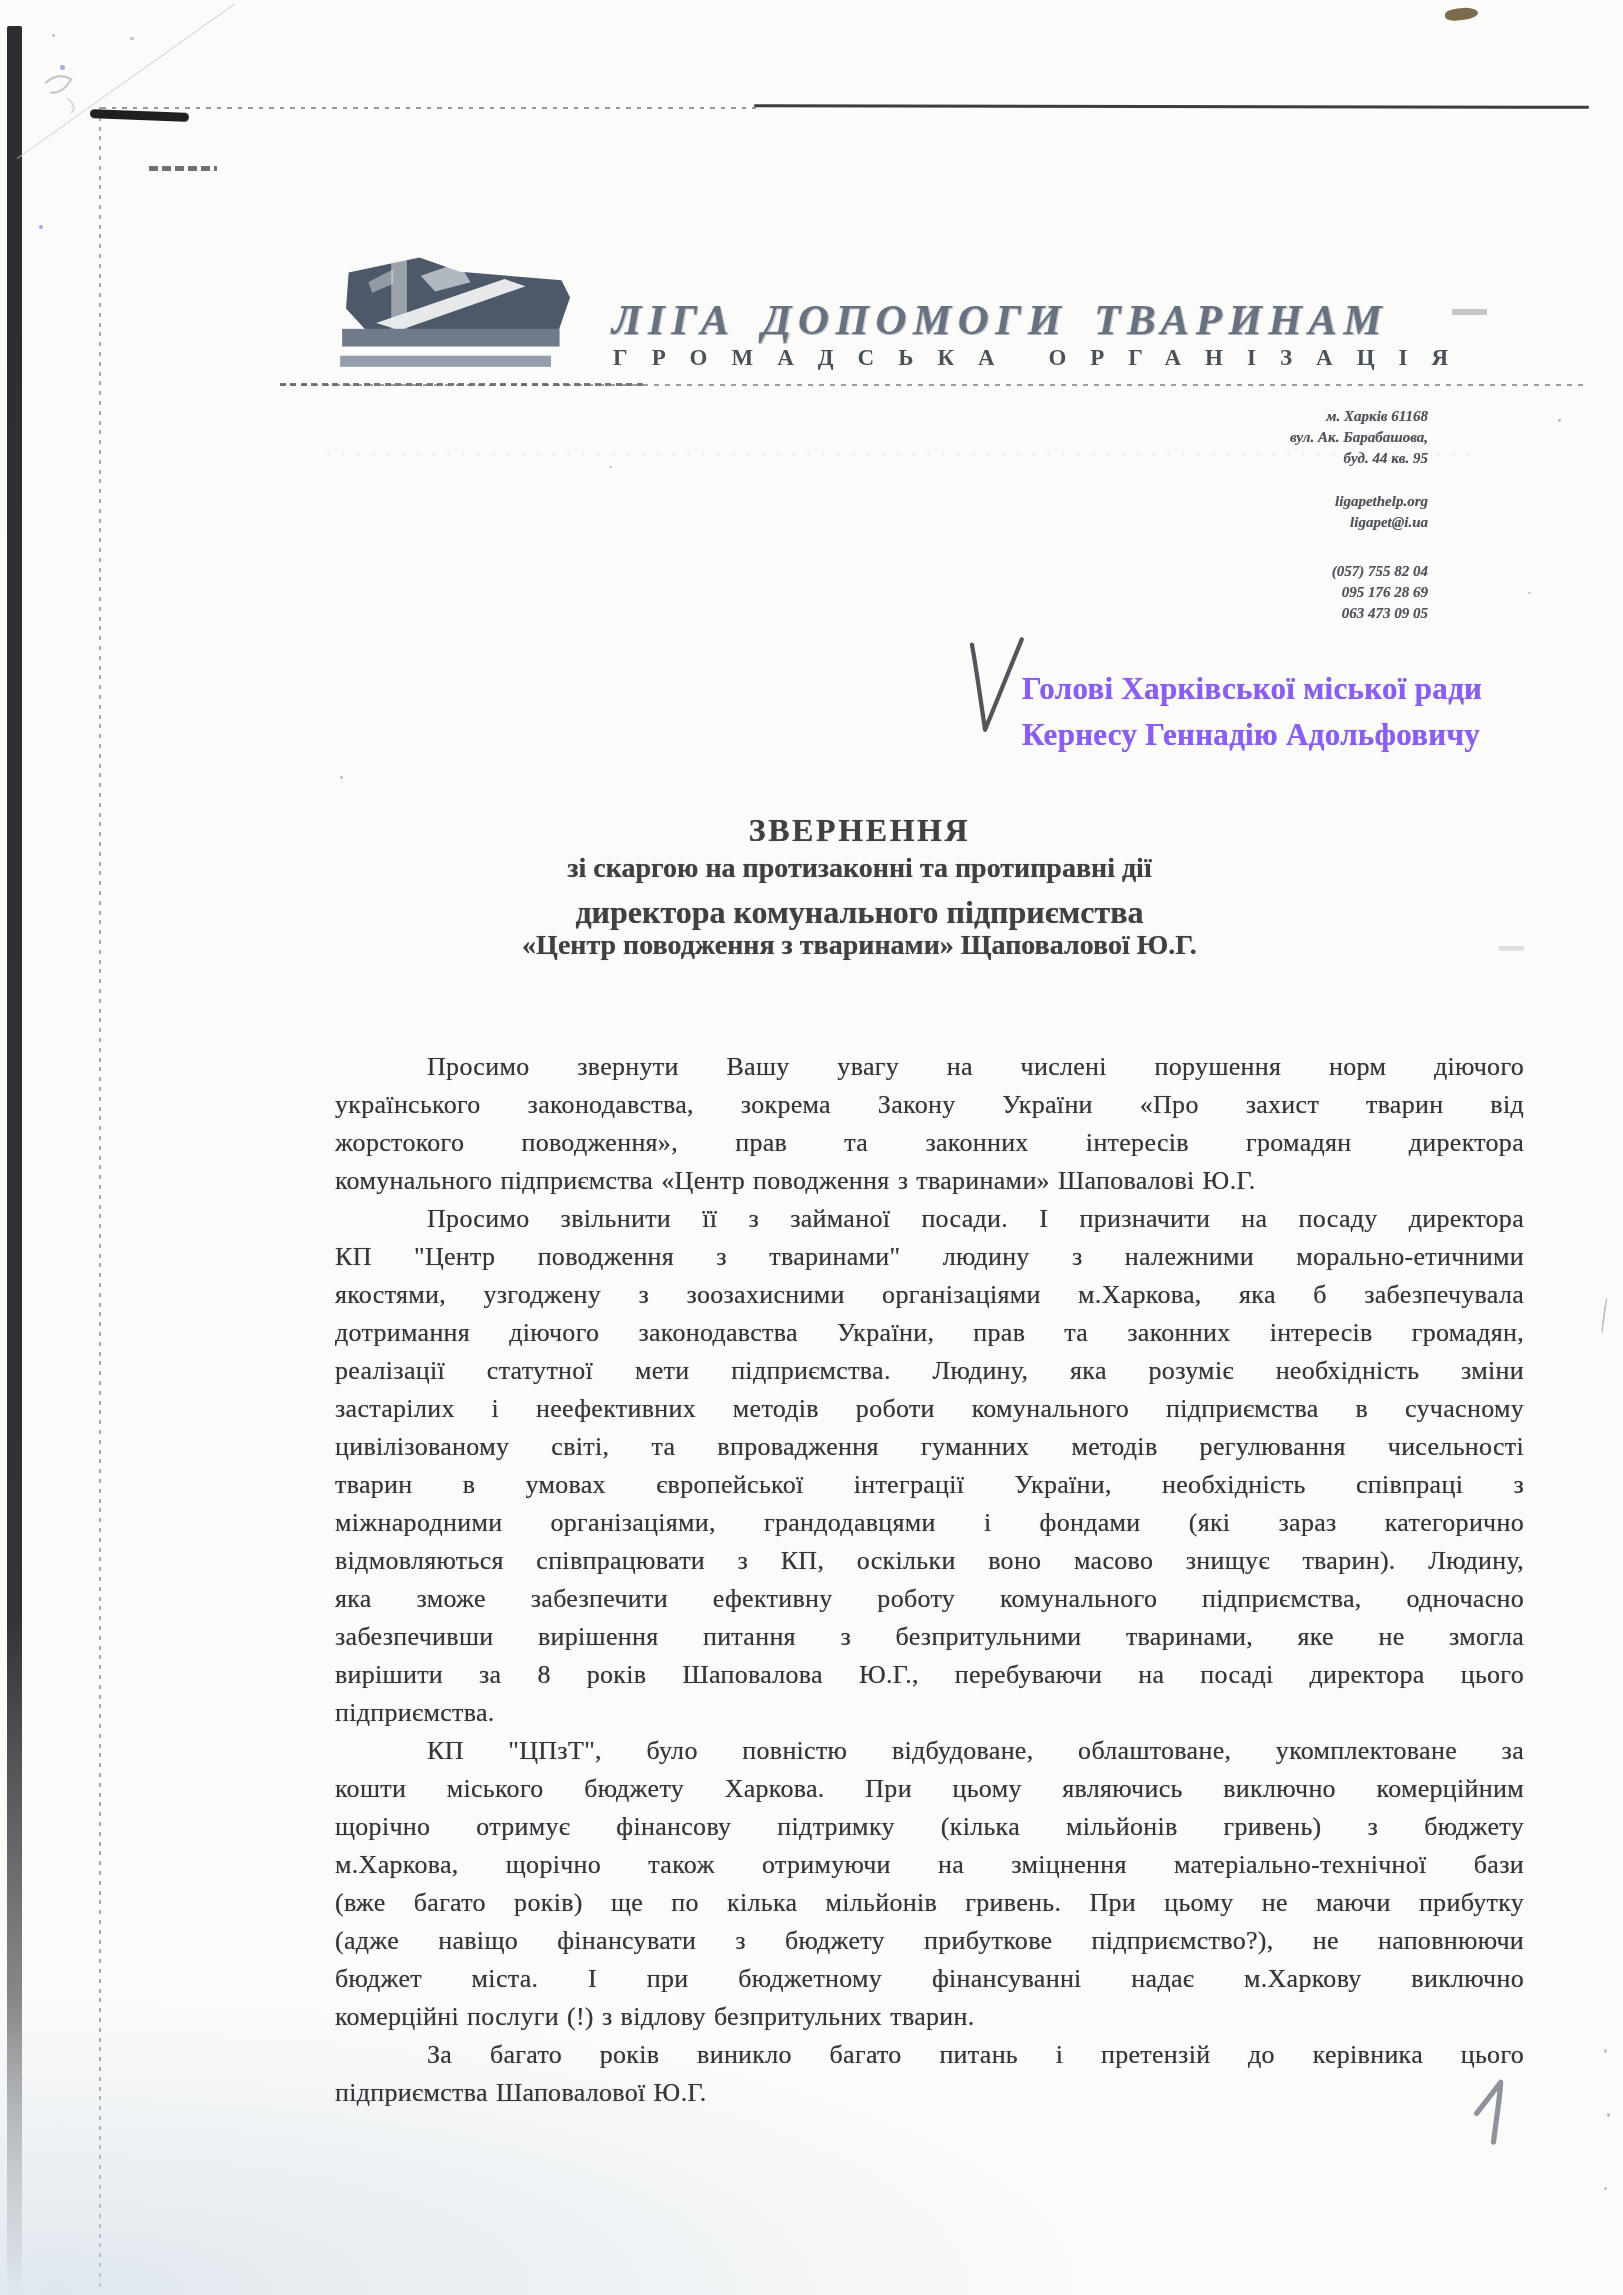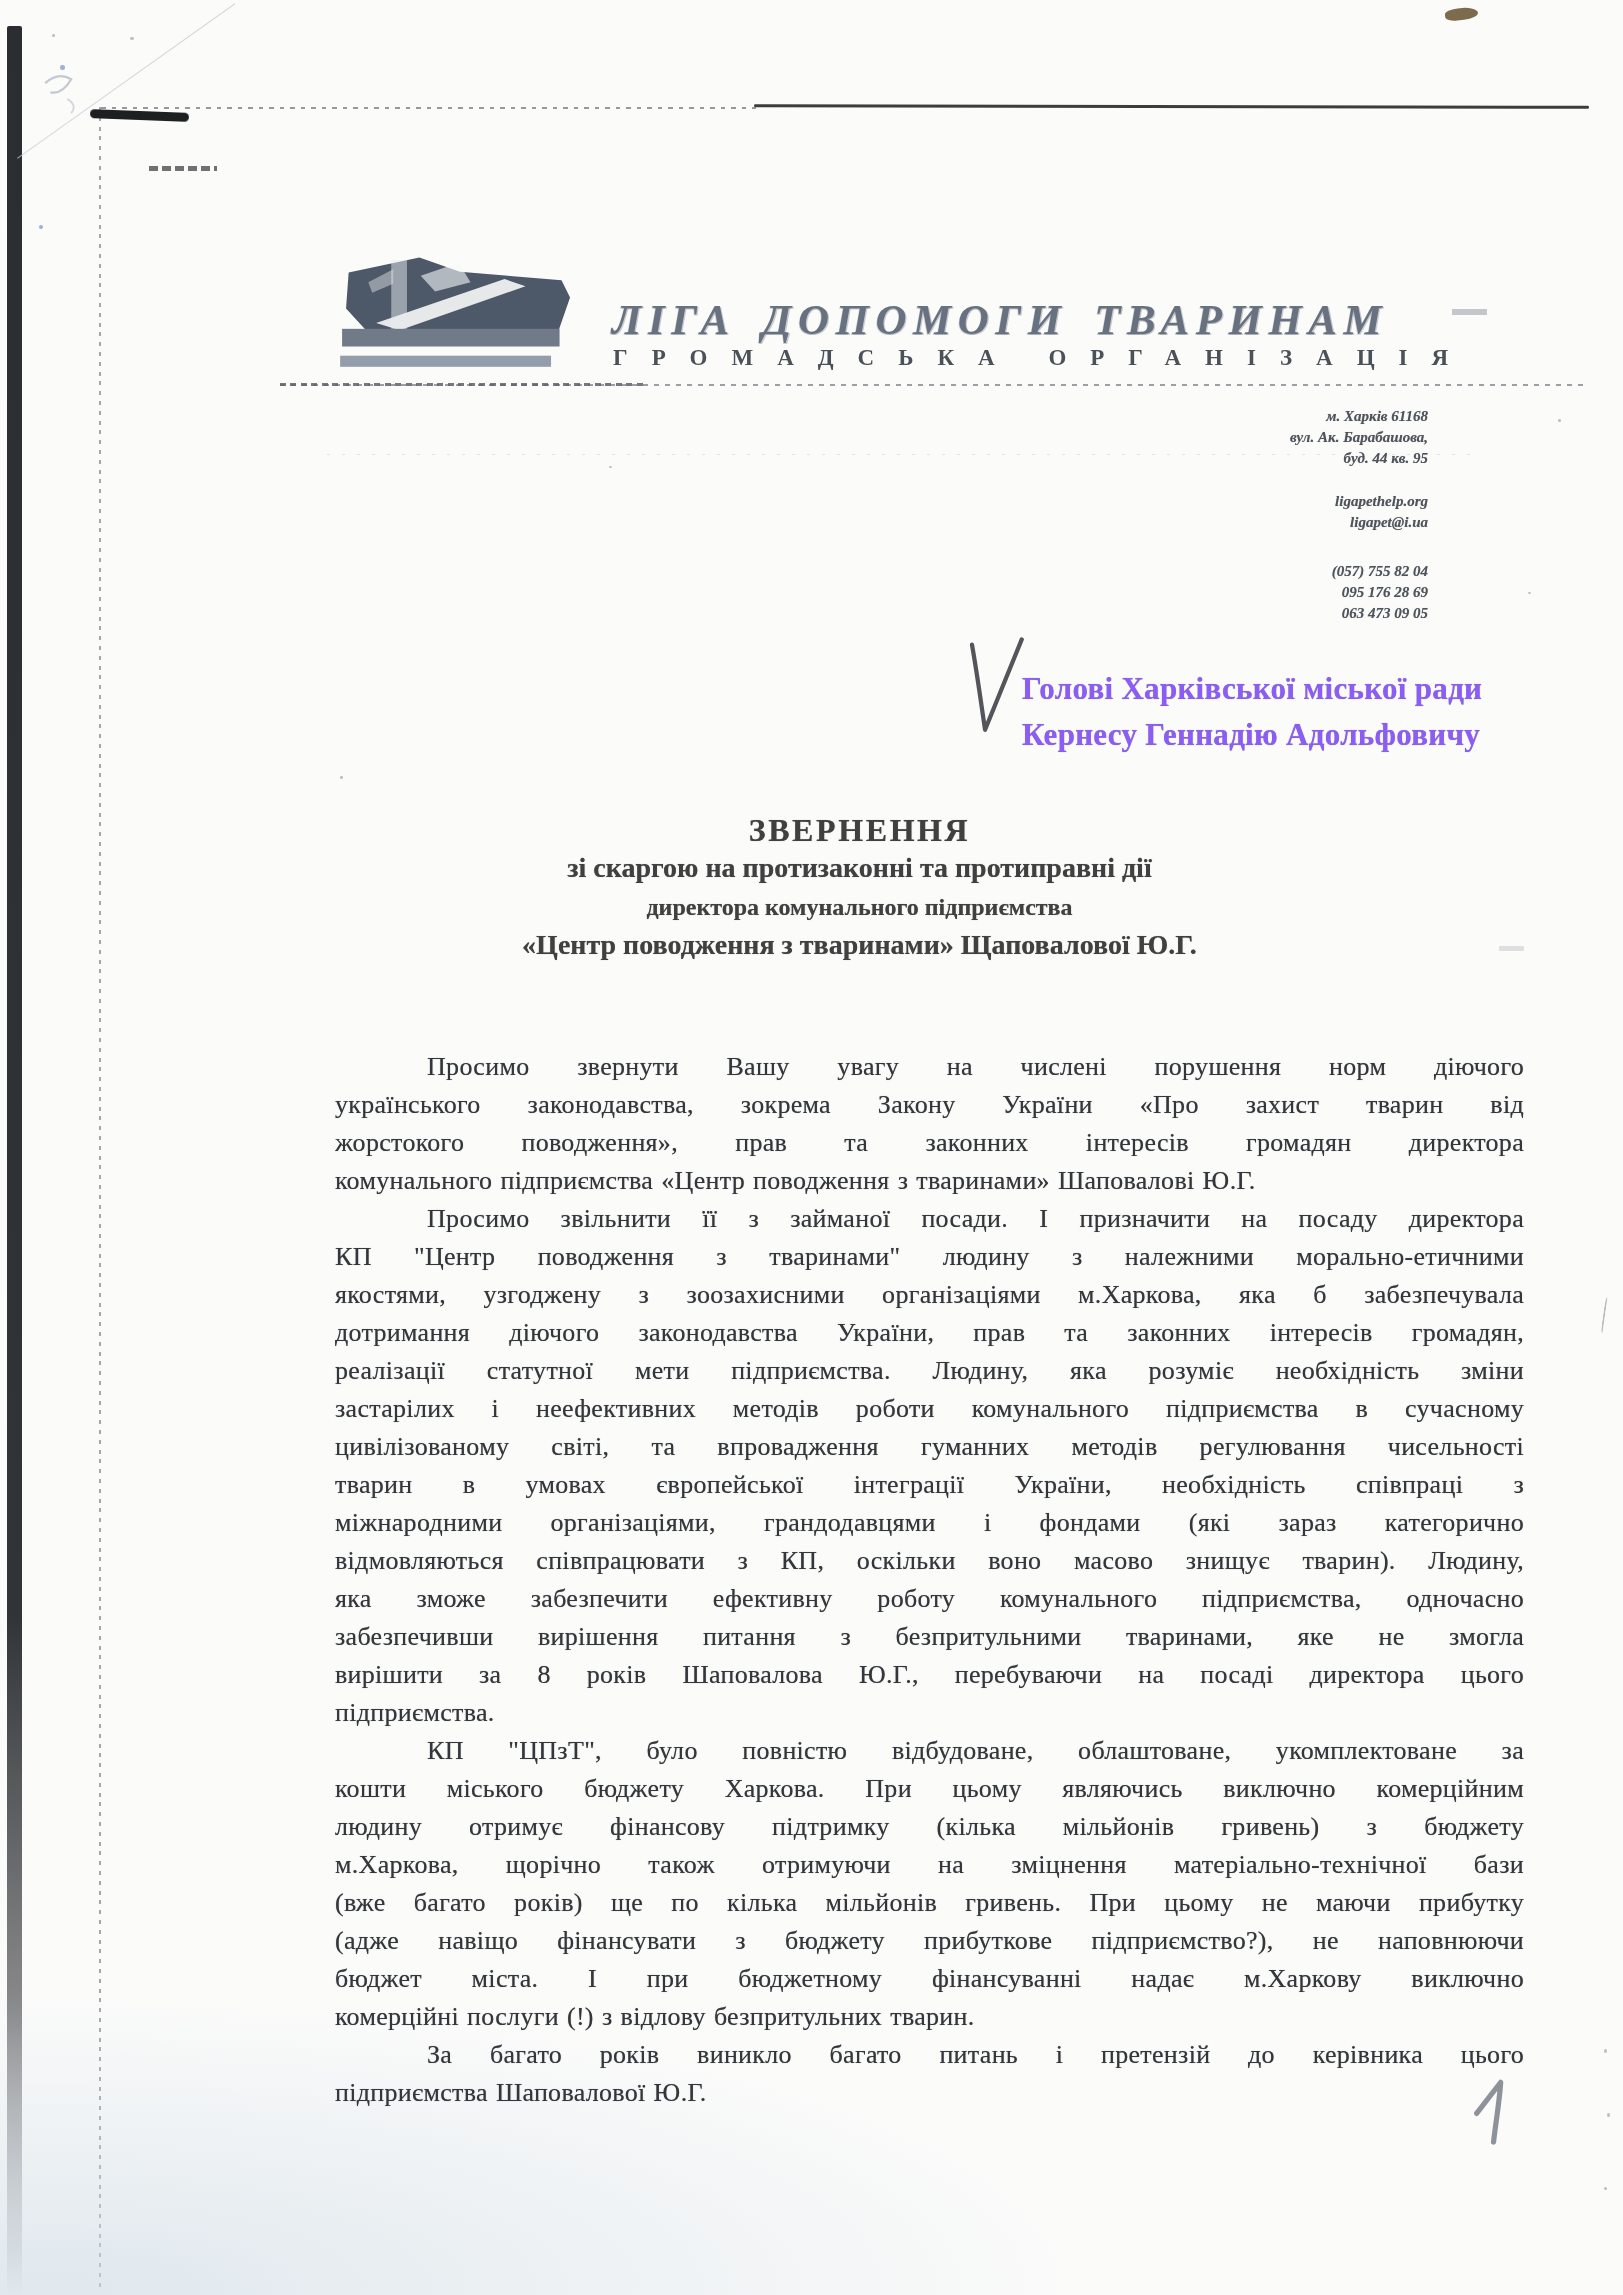--- a/index.html
+++ b/index.html
@@ -57,21 +57,21 @@
   #addr-web{margin-top:22px;}
   #addr-phones{margin-top:28px;font-style:italic;}
 
   
   #recipient{left:1022px;top:666px;width:537px;font-weight:700;font-size:31px;line-height:46px;
     color:#8b5cf6;letter-spacing:0.3px;text-shadow:0 0 0.8px rgba(47,50,54,.55);}
   .title-line{left:298px;width:1123px;text-align:center;font-weight:700;color:#404040;
     text-shadow:0 0 0.8px rgba(46,49,52,.55);}
   #title-l1{top:812px;font-size:32px;letter-spacing:2.6px;}
   #title-l2{top:852px;font-size:28px;}
-  #title-l3{top:894px;font-size:24px;}
+  #title-l3{top:894px;font-size:32px;}
   #title-l4{top:929px;font-size:28px;}
 
   
   #body-text{left:335px;top:1048px;width:1189px;font-size:26px;color:#33363a;
     letter-spacing:0.3px;word-spacing:1.3px;text-shadow:0 0 0.8px rgba(51,54,58,.6);}
   .bodyline{height:38px;line-height:38px;text-align:justify;text-align-last:justify;
     overflow:hidden;white-space:normal;}
   .bodyline.indent{text-indent:92px;}
   .bodyline.last{text-align-last:left;}
 
@@ -187,21 +187,21 @@
       <div class="bodyline">цивілізованому світі, та впровадження гуманних методів регулювання чисельності</div>
       <div class="bodyline">тварин в умовах європейської інтеграції України, необхідність співпраці з</div>
       <div class="bodyline">міжнародними організаціями, грандодавцями і фондами (які зараз категорично</div>
       <div class="bodyline">відмовляються співпрацювати з КП, оскільки воно масово знищує тварин). Людину,</div>
       <div class="bodyline">яка зможе забезпечити ефективну роботу комунального підприємства, одночасно</div>
       <div class="bodyline">забезпечивши вирішення питання з безпритульними тваринами, яке не змогла</div>
       <div class="bodyline">вирішити за 8 років Шаповалова Ю.Г., перебуваючи на посаді директора цього</div>
       <div class="bodyline last">підприємства.</div>
       <div class="bodyline indent">КП "ЦПзТ", було повністю відбудоване, облаштоване, укомплектоване за</div>
       <div class="bodyline">кошти міського бюджету Харкова. При цьому являючись виключно комерційним</div>
-      <div class="bodyline">людину отримує фінансову підтримку (кілька мільйонів гривень) з бюджету</div>
+      <div class="bodyline">щорічно отримує фінансову підтримку (кілька мільйонів гривень) з бюджету</div>
       <div class="bodyline">м.Харкова, щорічно також отримуючи на зміцнення матеріально-технічної бази</div>
       <div class="bodyline">(вже багато років) ще по кілька мільйонів гривень. При цьому не маючи прибутку</div>
       <div class="bodyline">(адже навіщо фінансувати з бюджету прибуткове підприємство?), не наповнюючи</div>
       <div class="bodyline">бюджет міста. І при бюджетному фінансуванні надає м.Харкову виключно</div>
       <div class="bodyline last">комерційні послуги (!) з відлову безпритульних тварин.</div>
       <div class="bodyline indent">За багато років виникло багато питань і претензій до керівника цього</div>
       <div class="bodyline last">підприємства Шаповалової Ю.Г.</div>
     </div>
 
   <svg class="abs mark-svg" style="left:1463px;top:2072px;width:52px;height:79px" viewBox="0 0 80 120" aria-label="1">

